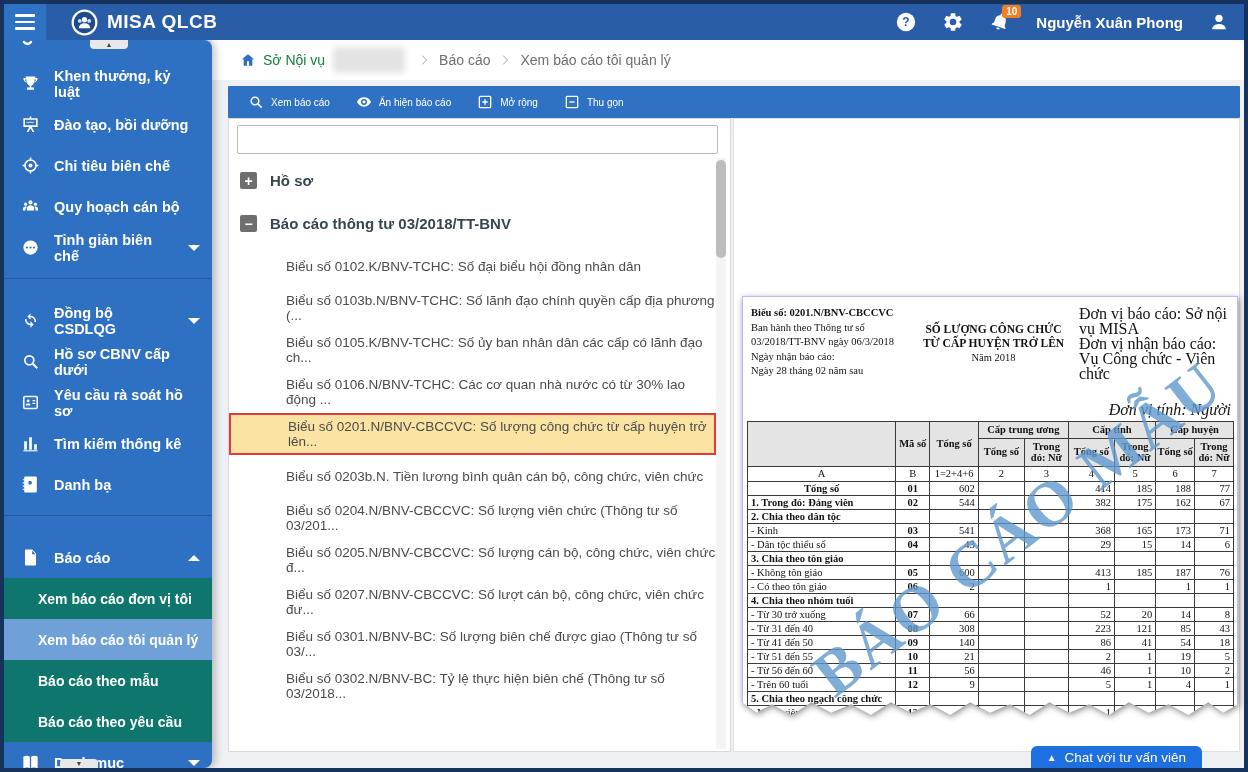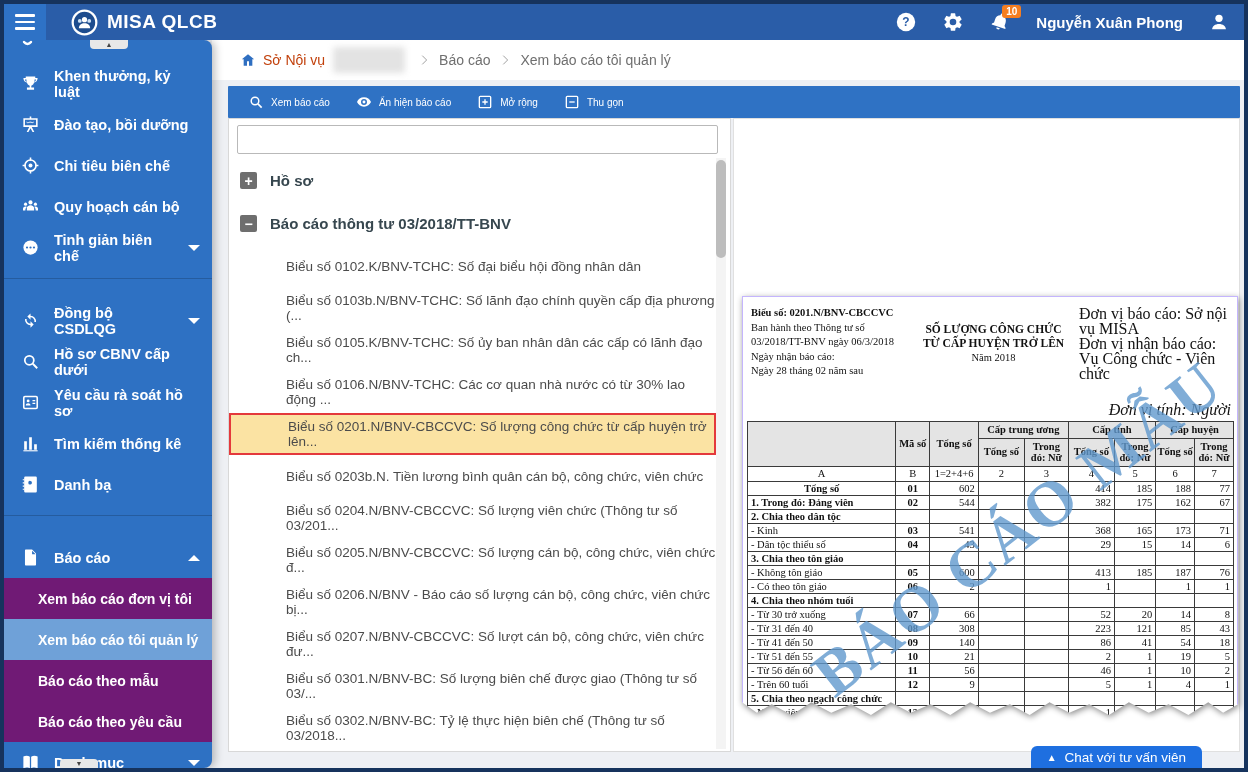--- a/index.html
+++ b/index.html
@@ -15,21 +15,21 @@
   .brand .logo { width:27px; height:27px; }
   .brand .title { color:#fff; font-size:19px; font-weight:bold; letter-spacing:.5px; }
   .topbar-right { margin-left:auto; display:flex; align-items:center; gap:25px; padding-right:14px; }
   .tb-ic { position:relative; width:22px; height:22px; cursor:pointer; }
   .tb-ic svg { width:22px; height:22px; display:block; }
   .badge { position:absolute; top:-6px; right:-10px; background:#f57e20; color:#fff; font-size:10px; font-weight:bold; padding:1px 4px; border-radius:3px; line-height:11px; }
   .username { color:#fff; font-size:15px; font-weight:600; }
 
   
   .breadcrumb { position:absolute; left:208px; top:36px; right:0; height:40px; background:#fff; display:flex; align-items:center; padding-left:28px; gap:8px; z-index:5; }
-  .breadcrumb .root { color:#c2410c; font-size:14px; display:flex; align-items:center; gap:7px; cursor:pointer; }
+  .breadcrumb .root { color:#15803d; font-size:14px; display:flex; align-items:center; gap:7px; cursor:pointer; }
   .crumb-blur { width:72px; height:26px; background:#e3e3e3; filter:blur(3px); border-radius:3px; margin-right:4px; }
   .crumb-sep svg { width:14px; height:14px; display:block; }
   .crumb-txt { color:#6f6f6f; font-size:14px; }
 
   
   .toolbar { position:absolute; left:224px; top:82px; width:1012px; height:32px; background:#2f72c4; display:flex; align-items:center; padding-left:10px; gap:6px; z-index:5; border-radius:1px; }
   .tool-btn { display:flex; align-items:center; gap:7px; color:#fff; font-size:10px; background:none; border:none; padding:4px 10px; cursor:pointer; font-family:inherit; }
   .tool-btn svg { width:16px; height:16px; display:block; }
 
   
@@ -85,21 +85,21 @@
   .scroll-tab.bot { left:56px; bottom:0; border-radius:4px 4px 0 0; }
   .partial-row { height:23px; display:flex; align-items:flex-start; padding-left:17px; }
   .partial-row svg { width:18px; height:12px; }
   .side-item { height:41px; display:flex; align-items:center; padding:0 12px 0 17px; gap:14px; font-size:14.5px; font-weight:600; cursor:pointer; }
   .side-item .lbl { flex:1; }
   .side-item svg { width:19px; height:19px; display:block; }
   .side-divider { height:22px; border-top:1px solid rgba(0,0,0,.18); margin-top:10px; padding-top:11px; }
   .chev { width:0; height:0; border-left:6px solid transparent; border-right:6px solid transparent; }
   .chev.down { border-top:6px solid #fff; }
   .chev.up { border-bottom:6px solid #fff; }
-  .side-sub { height:41px; display:flex; align-items:center; padding-left:34px; font-size:14px; font-weight:600; background:#701a75; cursor:pointer; }
+  .side-sub { height:41px; display:flex; align-items:center; padding-left:34px; font-size:14px; font-weight:600; background:#0f766e; cursor:pointer; }
   .side-sub.selected { background:#6fa1d8; }
 
   
   .chat-btn { position:absolute; right:42px; bottom:0; height:22px; background:#1e6fe0; color:#fff; border:none; border-radius:6px 6px 0 0;
     font-size:13.5px; font-family:inherit; display:flex; align-items:center; gap:8px; padding:0 16px; cursor:pointer; z-index:25; }
   .chat-btn .tri { font-size:10px; }
 </style>
 </head>
 <body>
 
@@ -217,21 +217,20 @@
             <span class="tg-label">Báo cáo thông tư 03/2018/TT-BNV</span>
           </div>
           <div class="tree-item">Biểu số 0102.K/BNV-TCHC: Số đại biểu hội đồng nhân dân</div>
           <div class="tree-item">Biểu số 0103b.N/BNV-TCHC: Số lãnh đạo chính quyền cấp địa phương (...</div>
           <div class="tree-item">Biểu số 0105.K/BNV-TCHC: Số ủy ban nhân dân các cấp có lãnh đạo ch...</div>
           <div class="tree-item">Biểu số 0106.N/BNV-TCHC: Các cơ quan nhà nước có từ 30% lao động ...</div>
           <div class="tree-item hl">Biểu số 0201.N/BNV-CBCCVC: Số lượng công chức từ cấp huyện trở lên...</div>
           <div class="tree-item">Biểu số 0203b.N. Tiền lương bình quân cán bộ, công chức, viên chức</div>
           <div class="tree-item">Biểu số 0204.N/BNV-CBCCVC: Số lượng viên chức (Thông tư số 03/201...</div>
           <div class="tree-item">Biểu số 0205.N/BNV-CBCCVC: Số lượng cán bộ, công chức, viên chức đ...</div>
-          <div class="tree-item">Biểu số 0206.N/BNV - Báo cáo số lượng cán bộ, công chức, viên chức bị...</div>
           <div class="tree-item">Biểu số 0207.N/BNV-CBCCVC: Số lượt cán bộ, công chức, viên chức đư...</div>
           <div class="tree-item">Biểu số 0301.N/BNV-BC: Số lượng biên chế được giao (Thông tư số 03/...</div>
           <div class="tree-item">Biểu số 0302.N/BNV-BC: Tỷ lệ thực hiện biên chế (Thông tư số 03/2018...</div>
         </div>
       <div class="lp-scroll">
           <div class="lp-thumb"></div>
         </div>
     </div>
 
     <div class="preview-panel">

